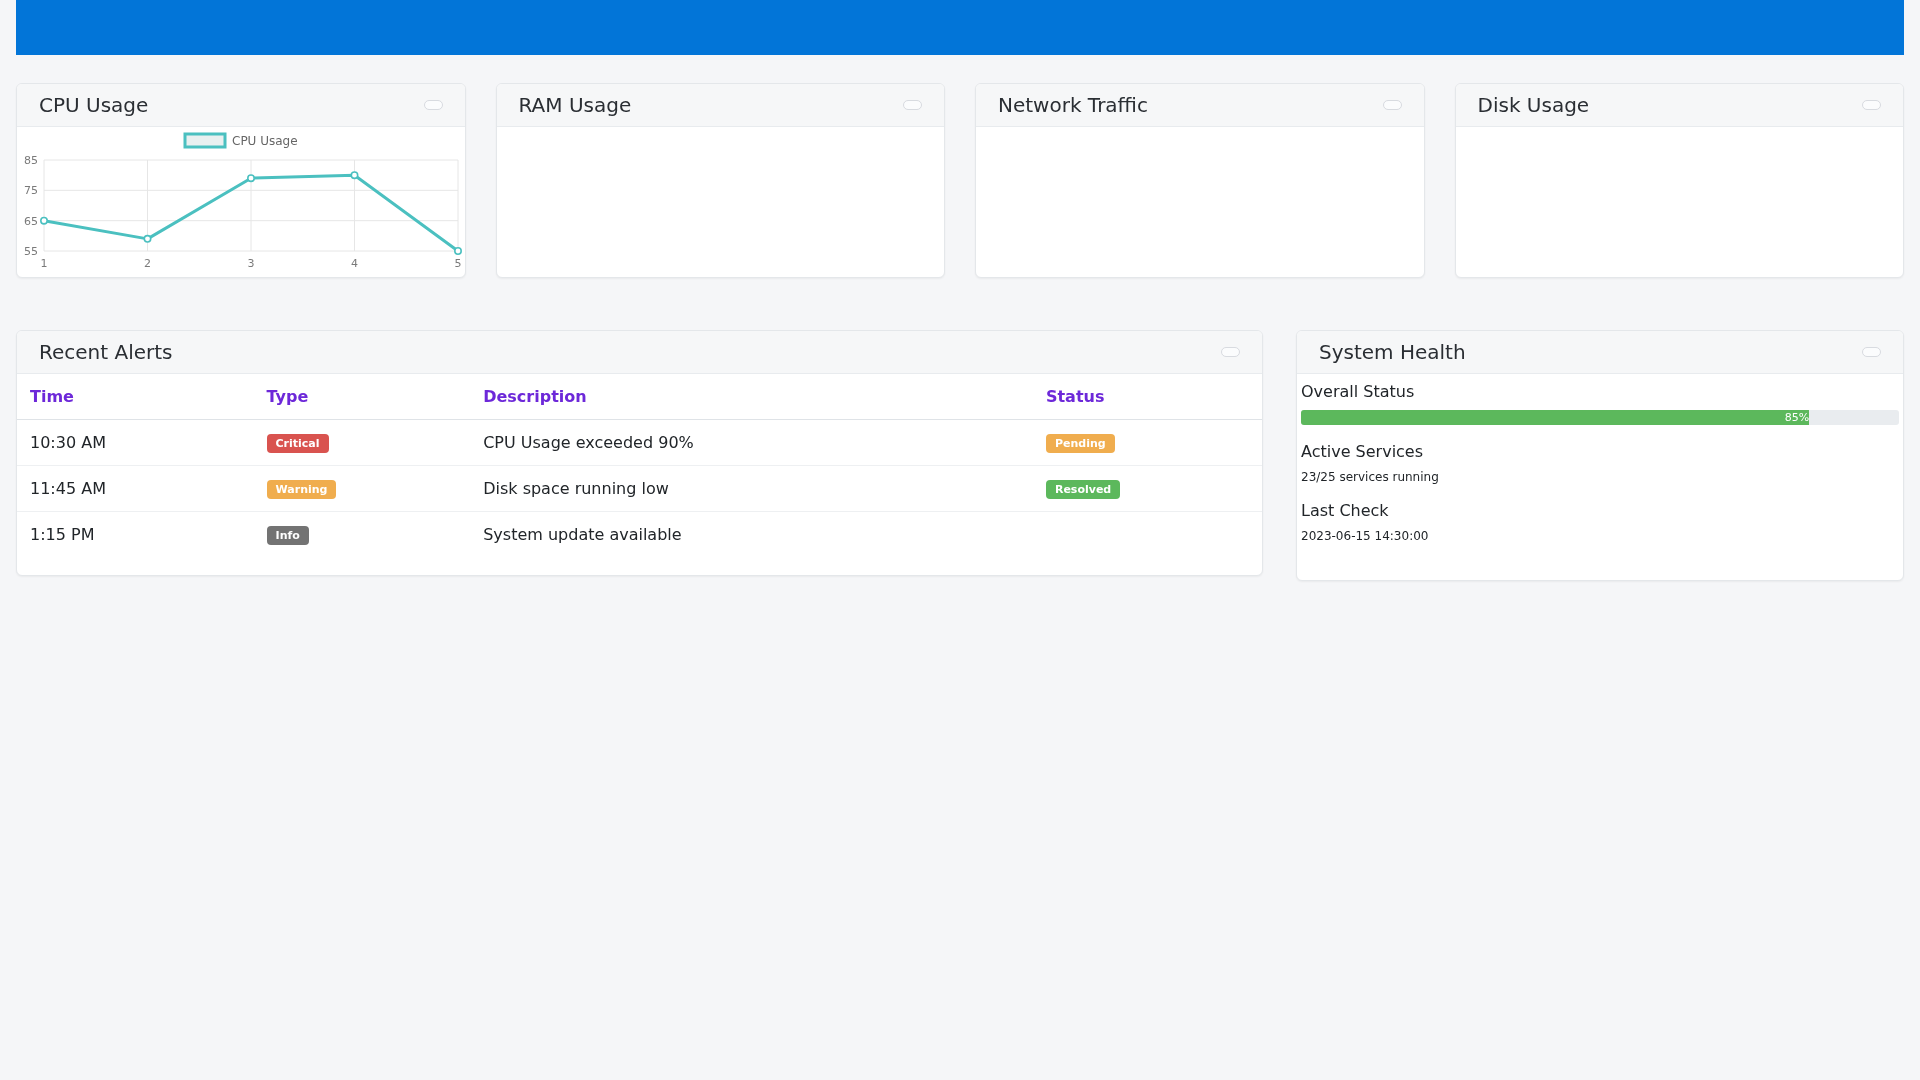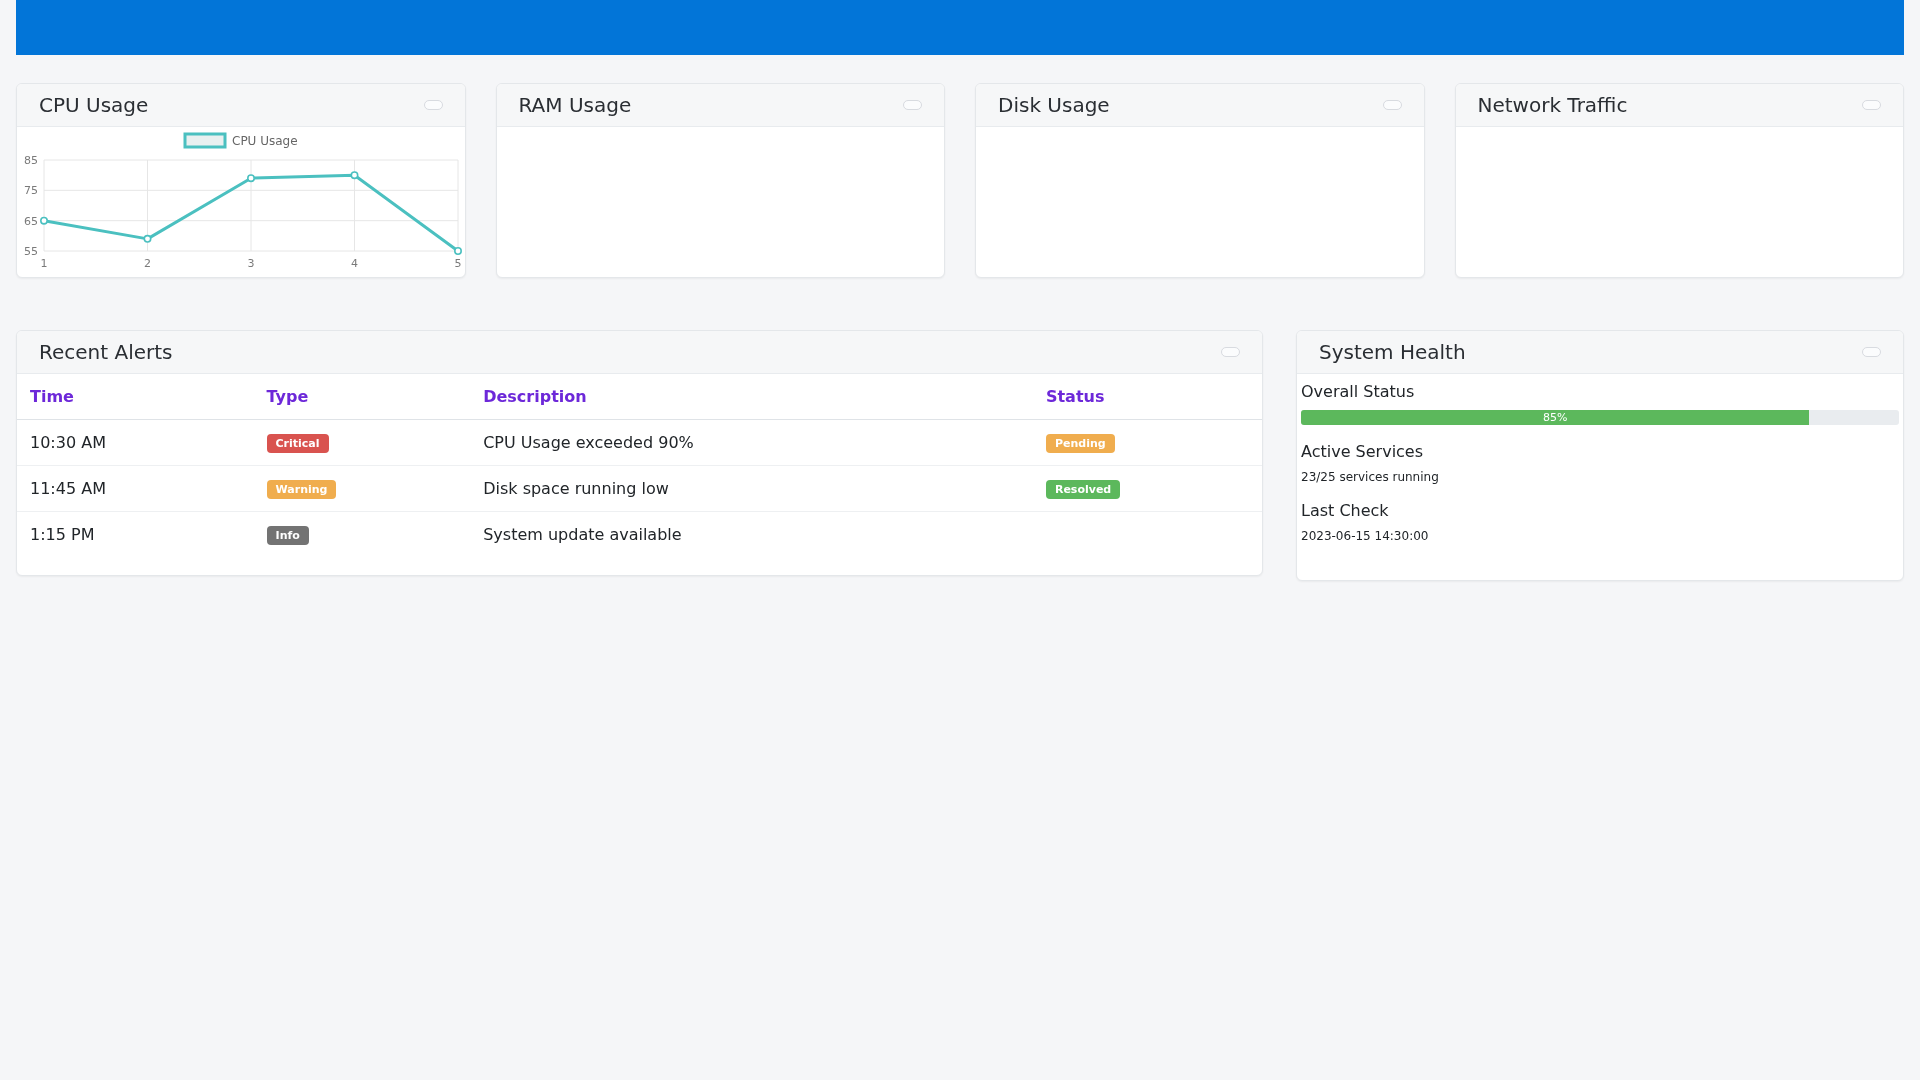--- a/index.html
+++ b/index.html
@@ -70,21 +70,21 @@
   .health-body { padding:8px 4px 20px; }
   .h-label { font-size:16px; margin:0 0 9px; }
   .h-value { font-size:12px; margin:0 0 17px; }
   .progress {
     height:15px; width:100%;
     background:#e9ecef; border-radius:3px; overflow:hidden;
     margin:0 0 17px;
   }
   .progress-fill {
     height:100%;
-    display:flex; align-items:center; justify-content:center;
+    display:flex; align-items:center; justify-content:flex-end;
     color:#ffffff; font-size:11px; line-height:1;
   }
 </style>
 </head>
 <body>
 
 <div class="topbar" style="background: rgb(2, 117, 216);"></div>
 
 <div class="cards-row">
 
@@ -128,29 +128,29 @@
   <section class="card">
     <div class="card-header">
       <h2 class="card-title">RAM Usage</h2>
       <button class="pill-btn"></button>
     </div>
     <div class="metric-body"></div>
   </section>
 
   <section class="card">
     <div class="card-header">
+      <h2 class="card-title">Network Traffic</h2>
+      <button class="pill-btn"></button>
+    </div>
+    <div class="metric-body"></div>
+  </section>
+
+  <section class="card">
+    <div class="card-header">
       <h2 class="card-title">Disk Usage</h2>
-      <button class="pill-btn"></button>
-    </div>
-    <div class="metric-body"></div>
-  </section>
-
-  <section class="card">
-    <div class="card-header">
-      <h2 class="card-title">Network Traffic</h2>
       <button class="pill-btn"></button>
     </div>
     <div class="metric-body"></div>
   </section>
 
 </div>
 
 <div class="bottom-row">
 
   <section class="card">

